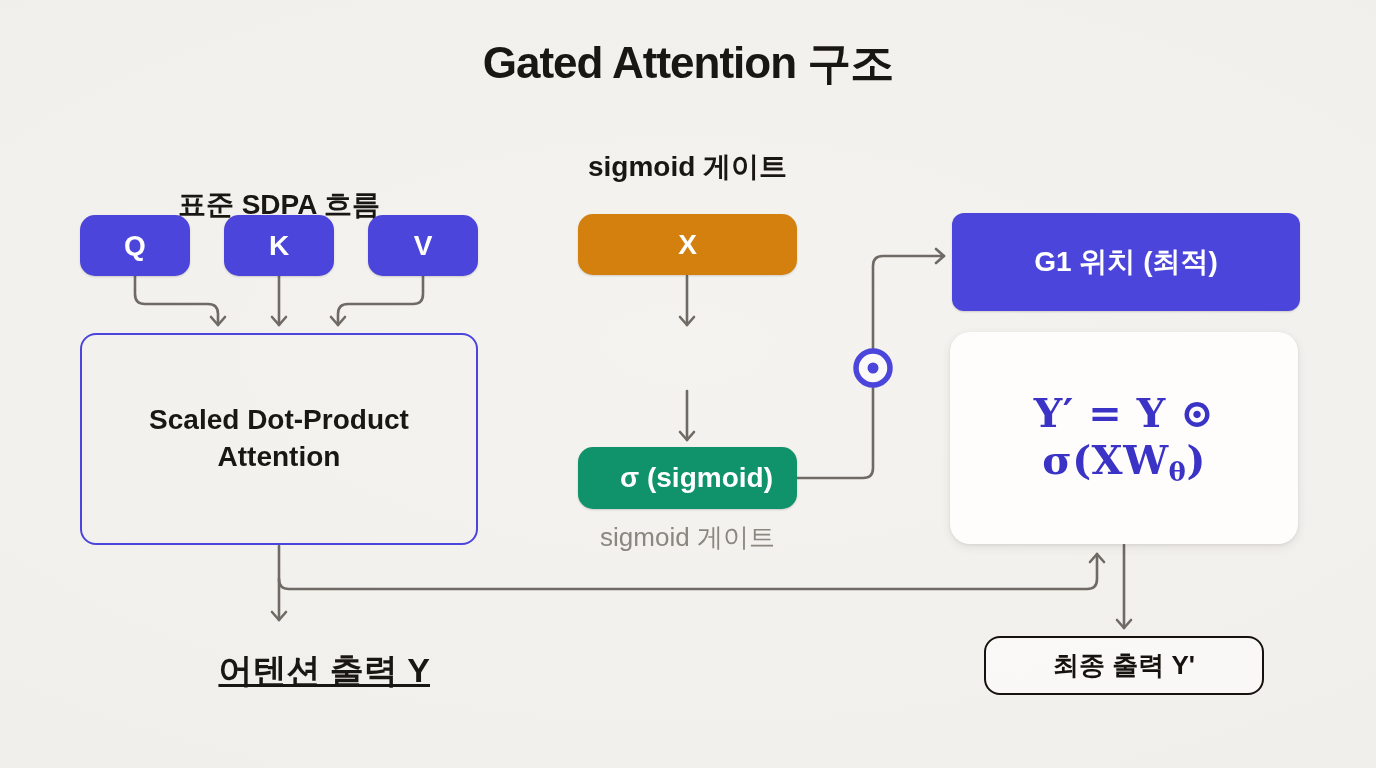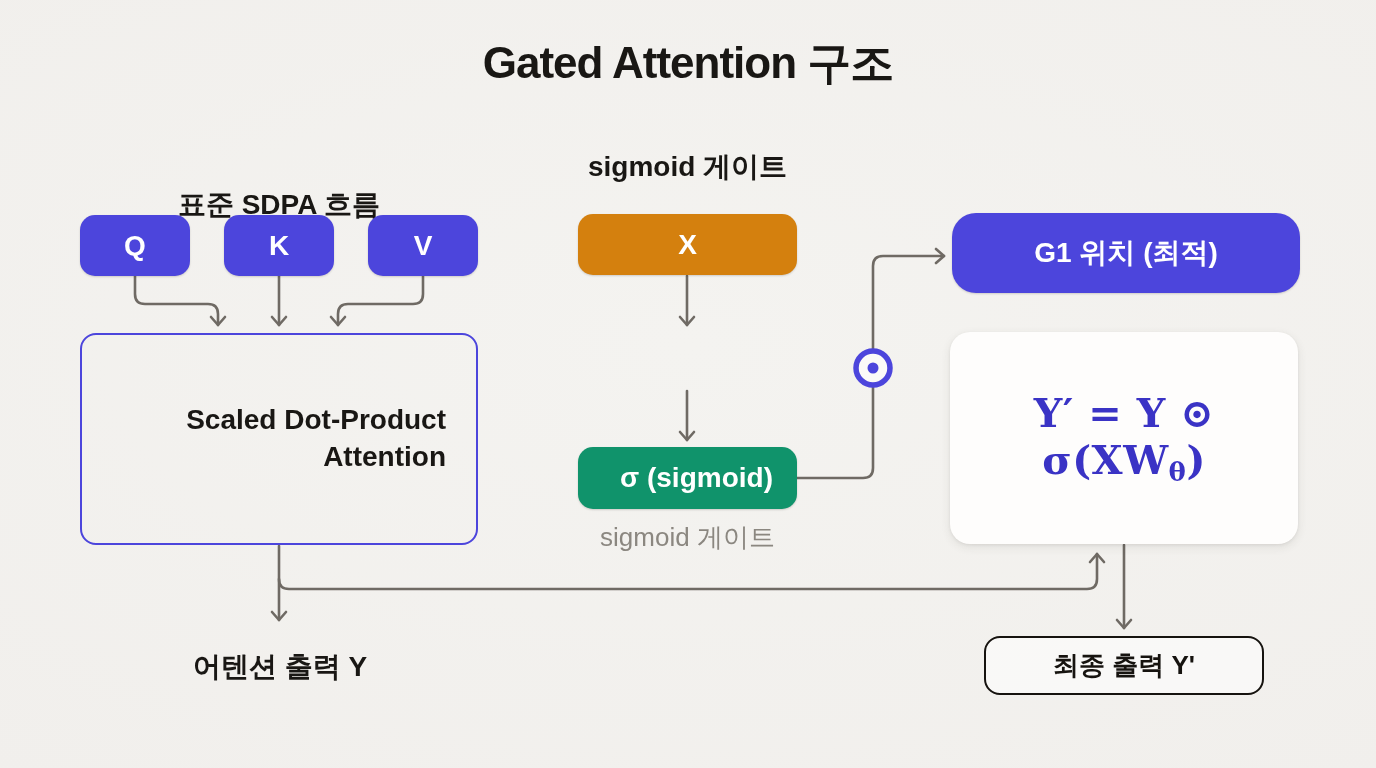--- a/index.html
+++ b/index.html
@@ -48,21 +48,20 @@
   .green  { background: #10936b; }
   .outline-indigo {
     border: 2px solid #4c45dc;
     border-radius: 16px;
     background: transparent;
     font-weight: 800;
     font-size: 28px;
     line-height: 1.32;
     color: #191714;
     padding: 0 30px;
-    text-align: right;
   }
   .outline-black {
     border: 2.5px solid #16130f;
     border-radius: 14px;
     background: #fbfaf8;
     color: #16130f;
   }
   .w-math {
     font-family: "DejaVu Serif", "Liberation Serif", serif;
     font-style: italic;
@@ -90,24 +89,25 @@
     font-weight: 700;
     font-size: 40px;
     color: #3a33c5;
     letter-spacing: 0.5px;
   }
   .formula sub {
     font-size: 26px;
     vertical-align: -7px;
   }
   .out-label {
-    font-size: 28px;
+    font-size: 34px;
     font-weight: 800;
-    text-align: center;
+    text-align: right;
     color: #191714;
+    text-decoration: underline;
   }
   .final-box {
     border: 2.5px solid #16130f;
     border-radius: 16px;
     background: rgba(255,255,255,0.55);
     font-size: 26px;
     font-weight: 800;
     color: #16130f;
   }
   svg.wires { position: absolute; left: 0; top: 0; pointer-events: none; }
@@ -154,21 +154,21 @@
 
   <div class="abs out-label" style="left:130px; top:648px; width:300px;">어텐션 출력 Y</div>
 
   <div class="abs node pill orange" style="left:578px; top:214px; width:219px; height:61px;">X</div>
 
 
   <div class="abs node pill green" style="left:578px; top:447px; width:219px; height:62px;padding-left:18px;">σ (sigmoid)</div>
 
   <div class="abs caption" style="left:578px; top:520px; width:219px;">sigmoid 게이트</div>
 
-  <div class="abs node pill indigo" style="left:952px; top:213px; width:348px; height:80px; border-radius:24px;">G1 위치 (최적)</div>
+  <div class="abs node pill indigo" style="left:952px; top:213px; width:348px; height:98px; border-radius:12px;">G1 위치 (최적)</div>
 
   <div class="abs node final-box" style="left:984px; top:636px; width:280px; height:59px;">최종 출력 Y'</div>
 
   <div class="abs node card" style="left:950px; top:332px; width:348px; height:212px;">
     <span class="formula"><span>Y′ = Y ⊙ σ(XW</span><sub>θ</sub><span>)</span></span>
   </div>
 
 </div>
 
 </body></html>

